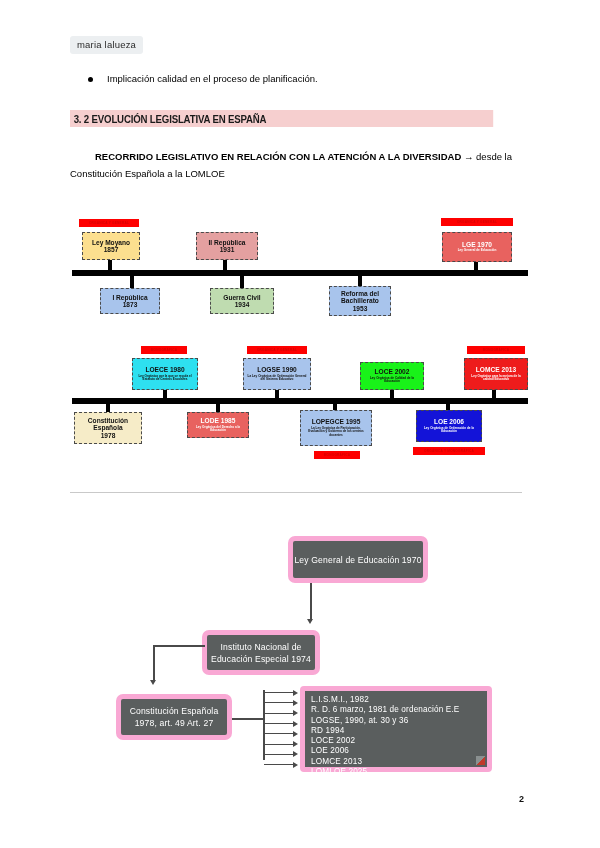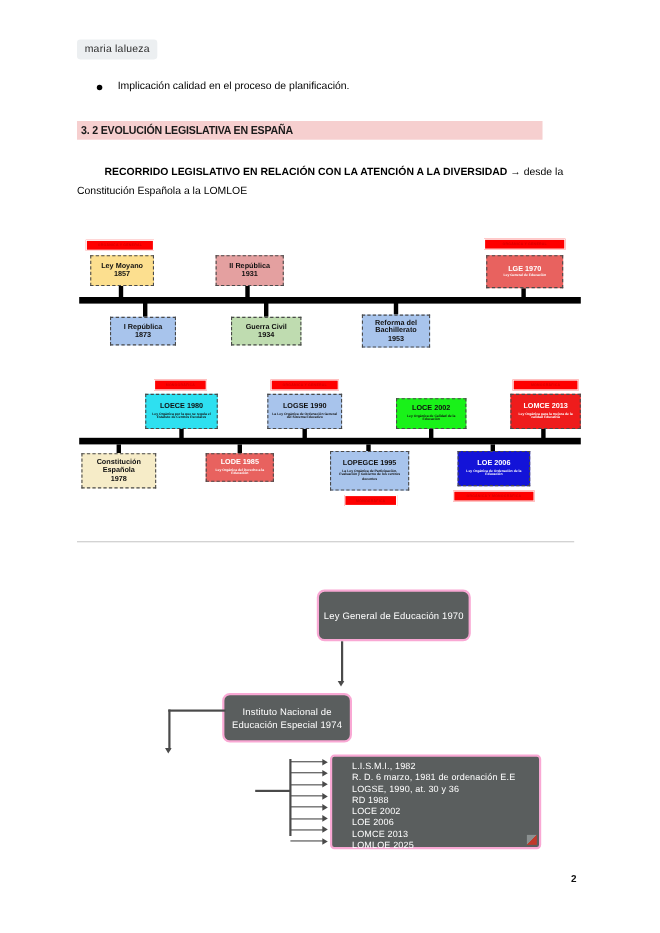--- a/index.html
+++ b/index.html
@@ -161,38 +161,38 @@
     position: absolute;
     left: 60px;
     top: 512px;
     width: 480px;
     height: 290px;
   }
   .gbox {
     position: absolute;
     box-sizing: border-box;
     background: #5a5e5e;
-    border: 2px solid #f9a8d4;
+    border: 5px solid #f9a8d4;
     border-radius: 7px;
     color: #ffffff;
     font-size: 8.6px;
     line-height: 12px;
     text-align: center;
     display: flex;
     flex-direction: column;
     align-items: center;
     justify-content: center;
     letter-spacing: .15px;
   }
   .gbox.list-box {
     border-radius: 4px;
     text-align: left;
     align-items: flex-start;
     justify-content: flex-start;
-    padding: 4px 18px;
+    padding: 4px 6px;
     font-size: 8.2px;
     line-height: 10.3px;
   }
   .gbox.list-box .li { white-space: nowrap; }
   .corner-fold {
     position: absolute;
     right: 2px; bottom: 2px;
     width: 9px; height: 9px;
     background: linear-gradient(135deg, #8a9090 50%, #c0392b 50%);
   }
@@ -352,20 +352,23 @@
   <div class="arrow-head-down" style="left:247px; top:107px;"></div>
 
   <div class="gbox" style="left:142px; top:118px; width:118px; height:45px;">Instituto Nacional de
 Educación Especial
 1974</div>
 
   <div class="arrow-line" style="left:93px; top:133px; width:52px; height:1.5px;"></div>
   <div class="arrow-line" style="left:93px; top:133px; width:1.5px; height:37px;"></div>
   <div class="arrow-head-down" style="left:90px; top:168px;"></div>
 
+  <div class="gbox" style="left:56px; top:182px; width:116px; height:46px;">Constitución Española
+1978, art. 49
+Art. 27</div>
 
   <div class="arrow-line" style="left:172px; top:206px; width:32px; height:2px;"></div>
   <div class="arrow-line" style="left:203px; top:178px; width:1.5px; height:70px;"></div>
   <div id="flow-fan-arrows">
       <div class="arrow-line" style="left: 204px; top: 180px; width: 30px; height: 1.2px;"></div>
       <div class="arrow-head-right" style="left: 233px; top: 177.6px;"></div>
       <div class="arrow-line" style="left: 204px; top: 190.3px; width: 30px; height: 1.2px;"></div>
       <div class="arrow-head-right" style="left: 233px; top: 187.9px;"></div>
       <div class="arrow-line" style="left: 204px; top: 200.6px; width: 30px; height: 1.2px;"></div>
       <div class="arrow-head-right" style="left: 233px; top: 198.2px;"></div>
@@ -379,21 +382,21 @@
       <div class="arrow-head-right" style="left: 233px; top: 239.4px;"></div>
       <div class="arrow-line" style="left: 204px; top: 252.1px; width: 30px; height: 1.2px;"></div>
       <div class="arrow-head-right" style="left: 233px; top: 249.7px;"></div>
     </div>
 
   <div class="gbox list-box" style="left:240px; top:174px; width:192px; height:86px;">
     <div id="flow-list">
         <div class="li">L.I.S.M.I., 1982</div>
         <div class="li">R. D. 6 marzo, 1981 de ordenación E.E</div>
         <div class="li">LOGSE, 1990, at. 30 y 36</div>
-        <div class="li">RD 1988</div>
+        <div class="li">RD 1994</div>
         <div class="li">LOCE 2002</div>
         <div class="li">LOE 2006</div>
         <div class="li">LOMCE 2013</div>
         <div class="li">LOMLOE 2025</div>
       </div>
     <div class="corner-fold"></div>
   </div>
 </div>
 
 <div class="page-number">2</div>

